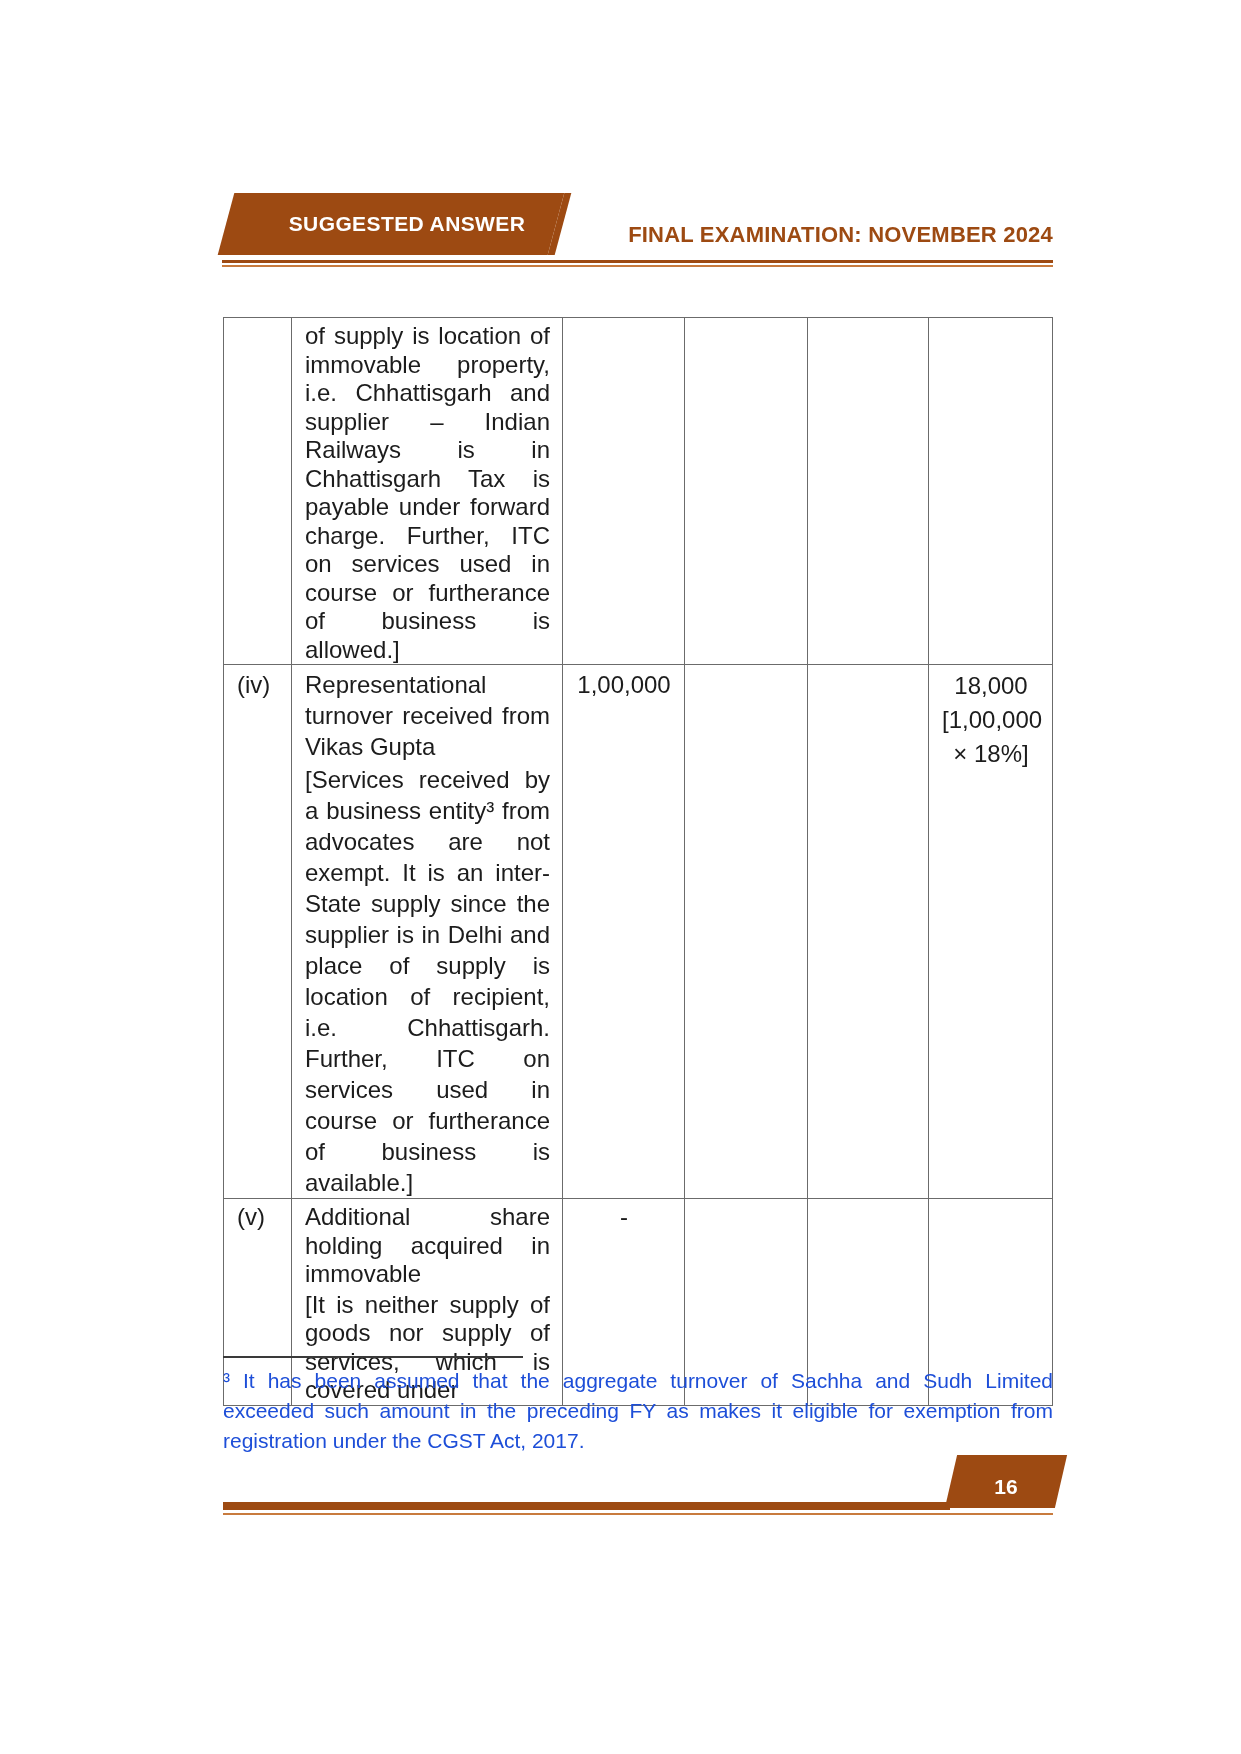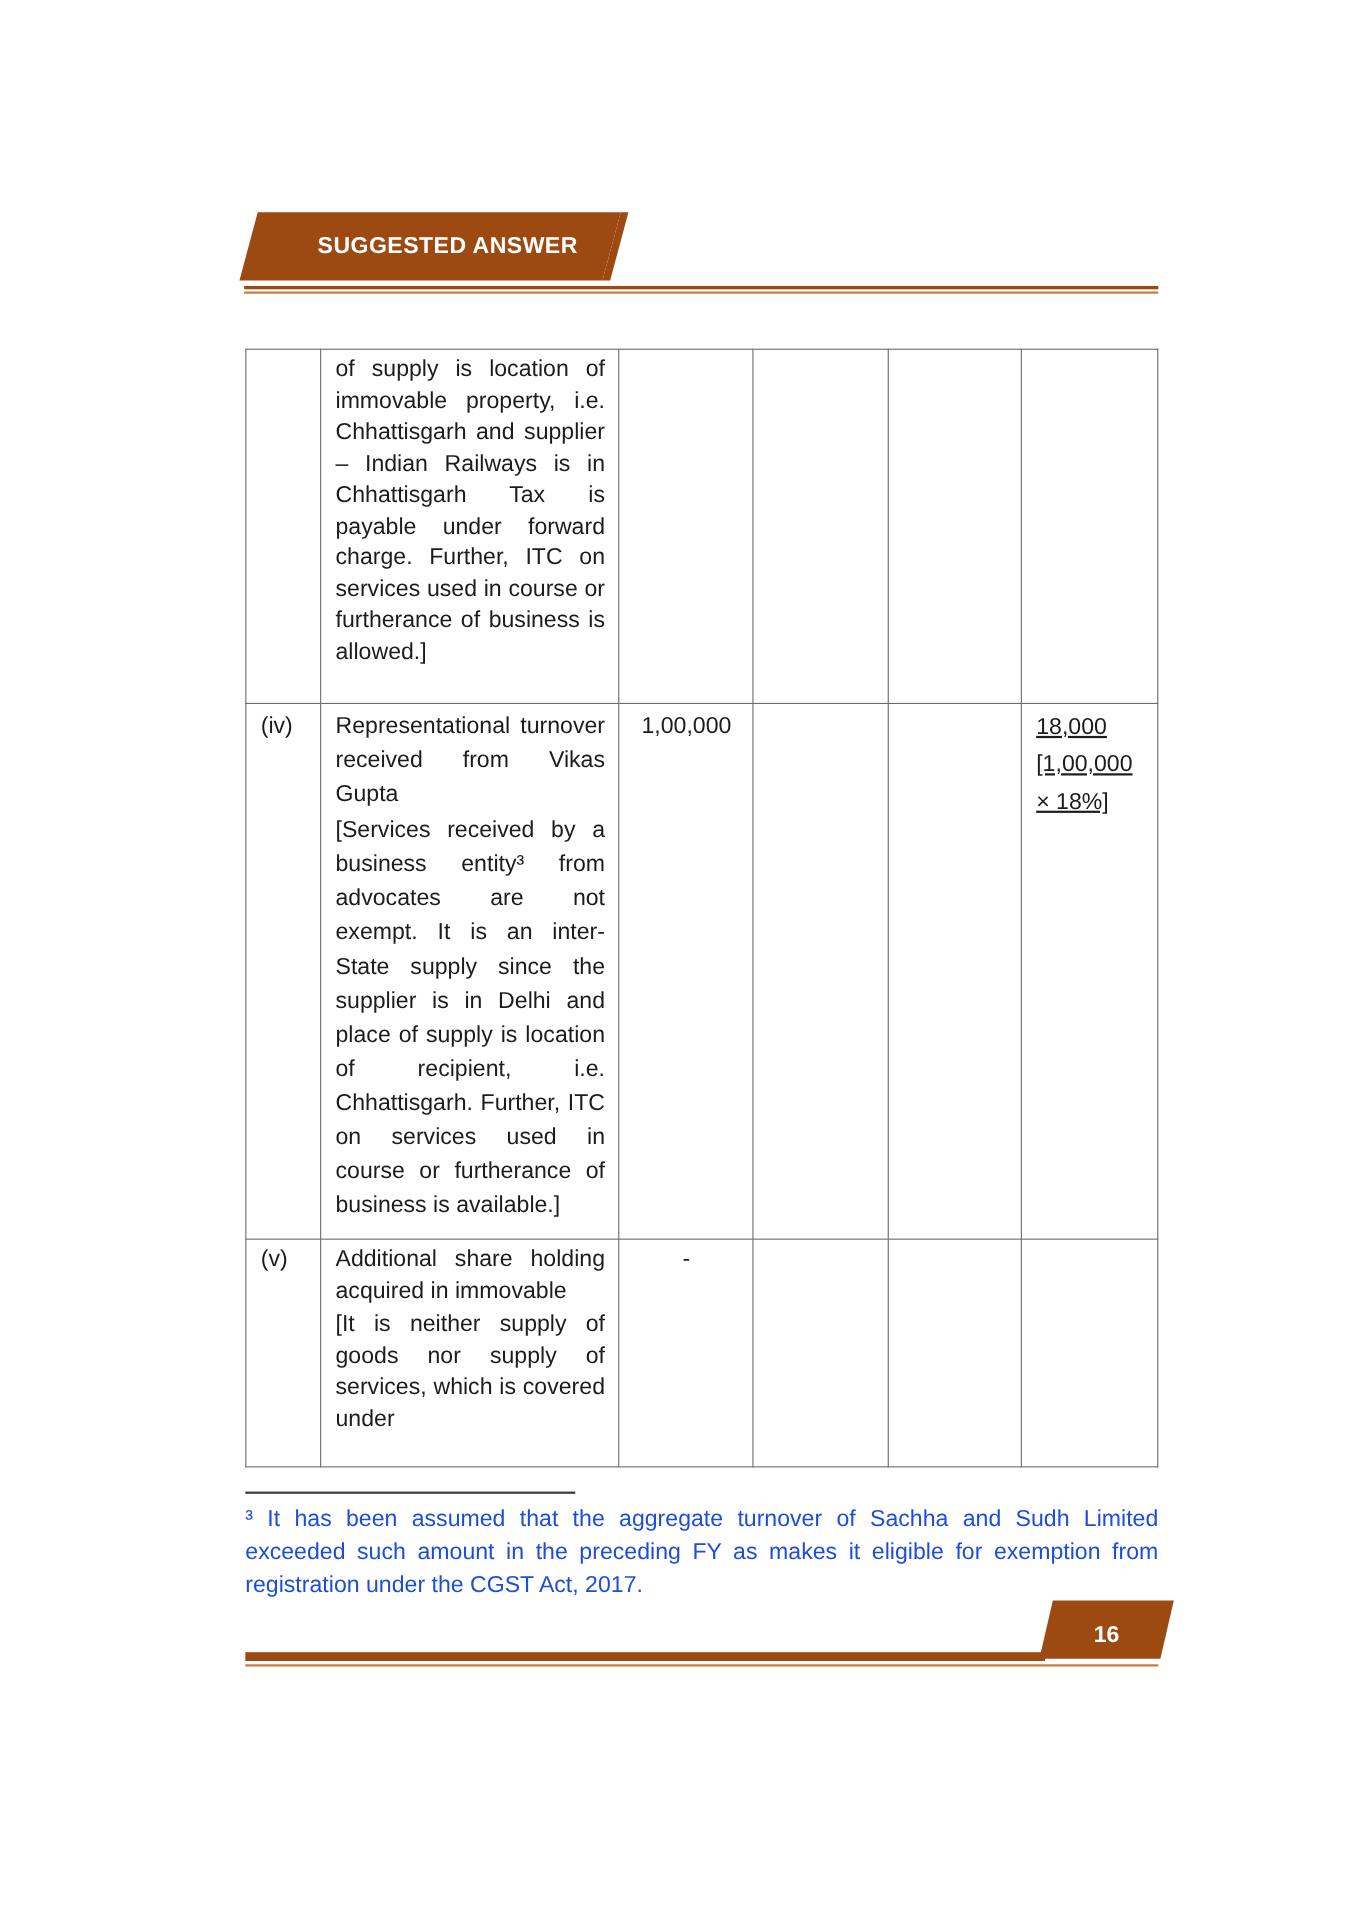--- a/index.html
+++ b/index.html
@@ -36,31 +36,31 @@
 
   
   table.answer-table{
     position:absolute;left:223px;top:317px;width:829px;
     border-collapse:collapse;table-layout:fixed;
   }
   table.answer-table td{
     border:1.5px solid #6b6b6b;
     vertical-align:top;
     padding:4px 12px 0 13px;
-    font-size:21px;
+    font-size:24px;
     overflow:hidden;
   }
   tr.row-a{height:322px;} tr.row-a td{line-height:28.5px;}
   tr.row-b{height:487px;} tr.row-b td{line-height:31px;}
   tr.row-c{height:207px;} tr.row-c td{line-height:28.5px;}
   td.c-desc p{margin:0;text-align:justify;}
   td.c-desc p + p{margin-top:2px;}
   td.c-label{padding-left:12px;}
   td.c-num{text-align:center;}
-  td.c-gst{text-align:left;text-decoration:underline;}
+  td.c-gst{text-align:center;}
   td.c-gst div{line-height:34px;}
   tr.row-c .clip{max-height:200px;overflow:hidden;}
 
   
   .footnote-sep{position:absolute;left:223px;top:1356px;width:300px;height:2px;background:#3a3a3a;}
   .footnote{
     position:absolute;left:223px;top:1366px;width:830px;
     font-size:21px;line-height:30px;text-align:justify;color:#1d4ed8;
   }
 
@@ -78,20 +78,21 @@
   }
 </style>
 </head>
 <body>
 
 <div class="page">
 
   <div class="banner-skew"></div>
   <div class="banner-sliver"></div>
   <div class="banner-label">SUGGESTED ANSWER</div>
+  <div class="exam-title">FINAL EXAMINATION: NOVEMBER 2024</div>
   <div class="header-rule-thick"></div>
   <div class="header-rule-thin"></div>
 
   <table class="answer-table">
     <colgroup>
       <col style="width:68px">
       <col style="width:271px">
       <col style="width:122px">
       <col style="width:123px">
       <col style="width:121px">

